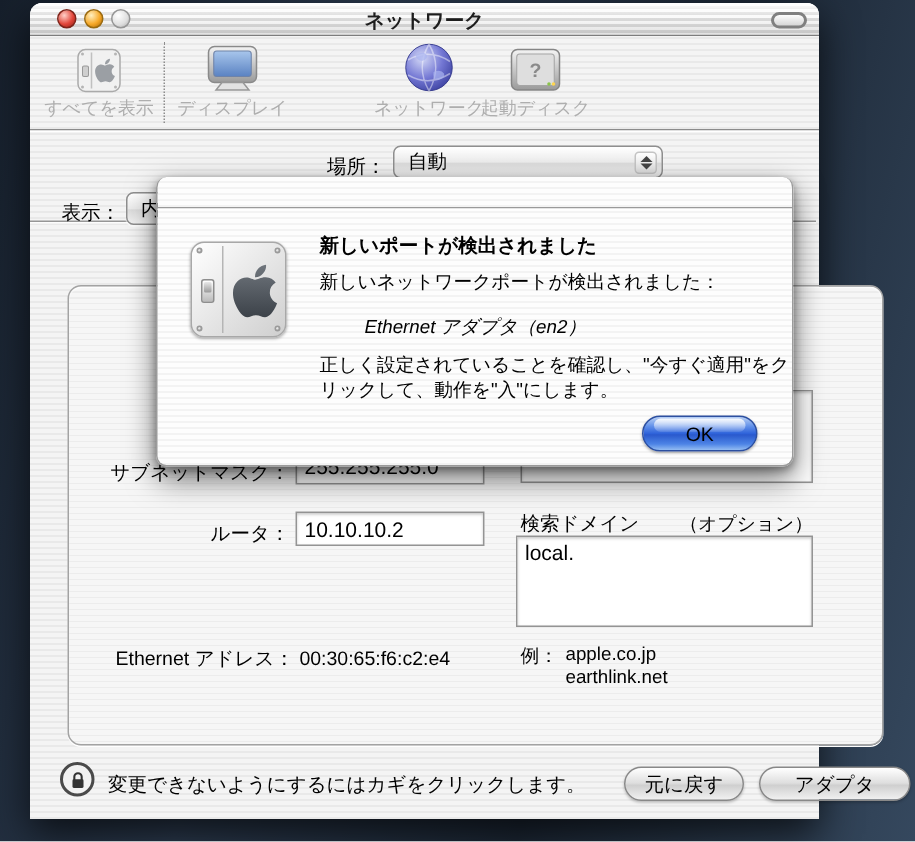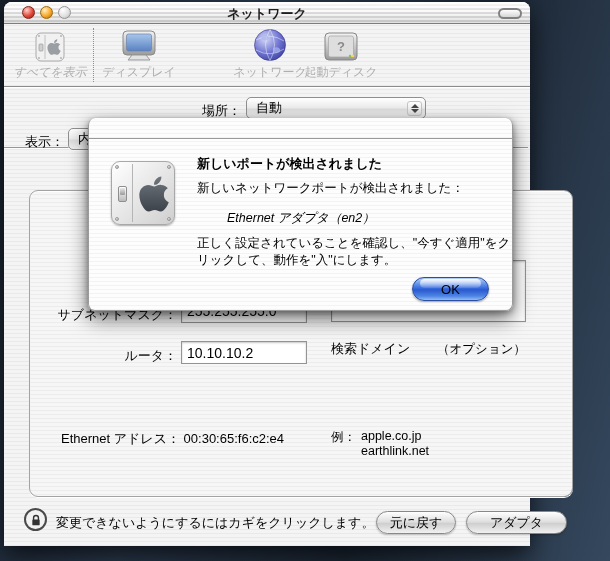--- a/index.html
+++ b/index.html
@@ -1,21 +1,21 @@
 <!DOCTYPE html>
 <html><head>
 <meta charset="utf-8">
 <style>
   * { margin:0; padding:0; box-sizing:border-box; }
   html,body { width:610px; height:561px; font-family:"Liberation Sans","DejaVu Sans",sans-serif; }
   .desktop { position:relative; width:610px; height:561px; overflow:hidden;
     background:linear-gradient(105deg,#161f2b 0%,#2b3a4e 35%,#1c2735 65%,#35485e 100%); }
 
   
-  .win { position:absolute; left:4px; top:2px; width:526px; height:544px;
+  .win { position:absolute; left:20px; top:2px; width:526px; height:544px;
     border-radius:8px 8px 0 0;
     background:repeating-linear-gradient(to bottom,#f4f4f4 0 3px,#e9e9e9 3px 4px);
     box-shadow:0 10px 26px rgba(0,0,0,.7); }
 
   .titlebar { position:relative; height:22px; border-radius:8px 8px 0 0;
     background:linear-gradient(to bottom,rgba(255,255,255,.95),rgba(255,255,255,0) 45%,rgba(0,0,0,.10)),
       repeating-linear-gradient(to bottom,#fafafa 0 2px,#dcdcdc 2px 4px);
     border-bottom:1px solid #7d7d7d; }
   .lights { position:absolute; left:18px; top:4px; display:flex; gap:5px; }
   .light { width:13px; height:13px; border-radius:50%; }
@@ -25,21 +25,21 @@
   .wtitle { position:absolute; left:0; right:0; top:3px; text-align:center;
     font-size:13px; font-weight:bold; color:#1d1d1d; }
   .collapse { position:absolute; right:8px; top:6px; width:24px; height:11px;
     border:2px solid #808080; border-radius:6px; background:linear-gradient(#fdfdfd,#d6d6d6); }
 
   
   .toolbar { position:relative; height:62px; }
   .titem { position:absolute; top:2px; display:flex; flex-direction:column; align-items:center; cursor:default; }
   .titem .ticon { height:36px; display:flex; align-items:flex-end; justify-content:center; }
   .titem .tlabel { margin-top:2px; font-size:12px; color:#aeaeae; white-space:nowrap; }
-  .ti-showall { left:6px;  width:80px;font-style:italic; }
+  .ti-showall { left:6px;  width:80px; }
   .ti-displays{ left:96px; width:78px; }
   .ti-sound   { left:176px;width:54px; }
   .ti-network { left:229px;width:74px; }
   .ti-startup { left:300px;width:74px; }
   .tb-divider { position:absolute; left:89px; top:4px; height:54px; border-left:1px dotted #8d8d8d; }
   .tb-sep { position:absolute; left:0; right:0; top:84px; border-top:1px solid #8b8b8b; border-bottom:1px solid #ffffff; }
 
   
   .loc-label { position:absolute; left:150px; top:100px; width:87px; text-align:right; font-size:13px; color:#000; }
   .popup { position:absolute; height:22px; border:1px solid #8f8f8f; border-radius:5px;
@@ -79,21 +79,21 @@
   .fld-search { left:324px; top:355px; width:198px; height:61px; }
 
   
   .lockbtn { position:absolute; left:20px; top:506px; width:23px; height:23px;
     border:2px solid #4a4a4a; border-radius:50%; background:#f2f2f2;
     display:flex; align-items:center; justify-content:center; }
   .locktext { position:absolute; left:52px; top:512px; font-size:13px; color:#000; }
   .aquabtn { position:absolute; height:23px; border:1px solid #888; border-radius:12px;
     background:linear-gradient(to bottom,#ffffff,#dedede 48%,#cfcfcf 55%,#f1f1f1);
     box-shadow:0 1px 2px rgba(0,0,0,.25); font-size:13px; color:#000;
-    display:flex; align-items:center; justify-content:center; cursor:default; }
+    display:flex; align-items:center; justify-content:center; cursor:default;margin-left:24px; }
   .btn-revert { left:372px; top:509px; width:80px; }
   .btn-apply { left:462px; top:509px; width:101px; }
 
   
   .sheet { position:absolute; left:84px; top:116px; width:425px; height:193px; z-index:10;
     border:1px solid #9b9b9b; border-top:none; border-radius:7px;
     background:repeating-linear-gradient(to bottom,#fdfdfd 0 3px,#f3f3f3 3px 4px);
     box-shadow:0 8px 20px rgba(0,0,0,.55), 0 2px 6px rgba(0,0,0,.35); }
   .sheet-topline { position:absolute; left:0; right:0; top:20px; border-top:1px solid #9a9a9a; border-bottom:1px solid #fff; }
   .sheet-icon { position:absolute; left:22px; top:43px; width:64px; height:64px;
@@ -235,20 +235,21 @@
 
     <div class="flabel lbl-subnet">サブネットマスク：</div>
     <input class="tfield fld-subnet" readonly="" value="255.255.255.0" style="">
     <div class="tfield fld-dns"></div>
 
     <div class="flabel lbl-router">ルータ：</div>
     <input class="tfield fld-router" readonly="" value="10.10.10.2" style="">
 
     <div class="flabel lbl-search">検索ドメイン</div>
     <div class="flabel lbl-optional">（オプション）</div>
+    <div class="tfield fld-search">local.</div>
 
     <div class="flabel lbl-ethernet">Ethernet アドレス： 00:30:65:f6:c2:e4</div>
     <div class="flabel lbl-example">例：</div>
     <div class="example-vals">
       <div>apple.co.jp</div>
       <div>earthlink.net</div>
     </div>
 
     <div class="lockbtn">
       <svg width="14" height="14" viewBox="0 0 16 16">

